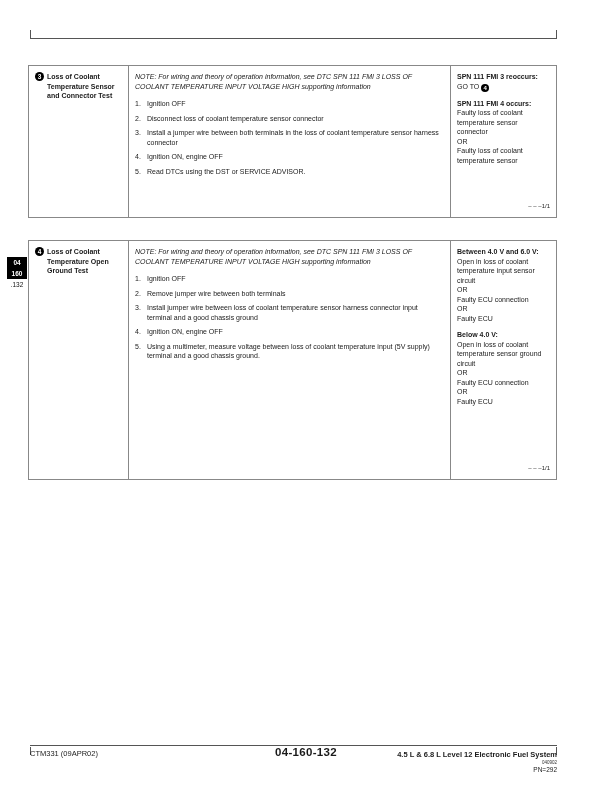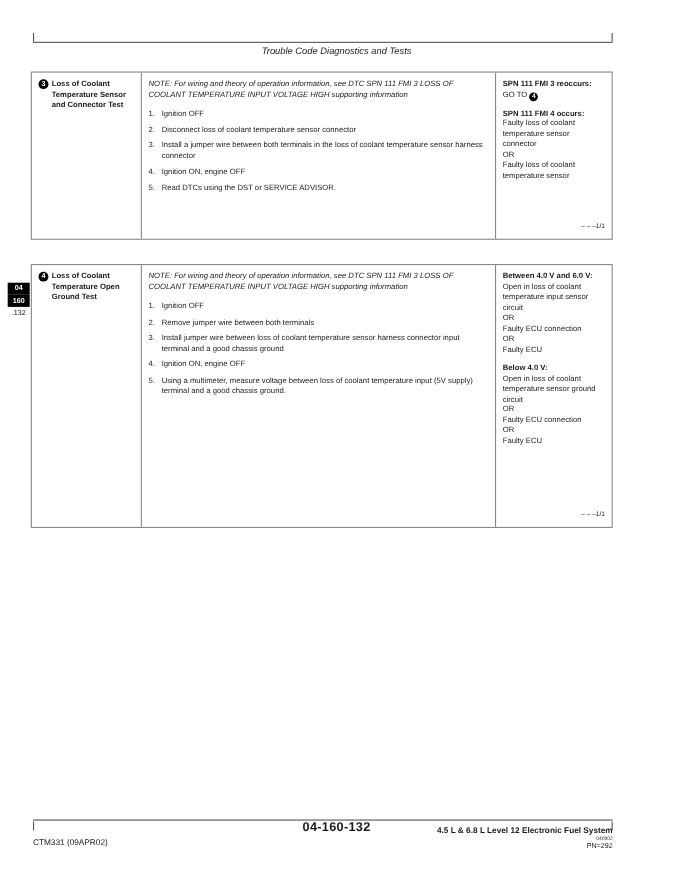--- a/index.html
+++ b/index.html
@@ -64,33 +64,32 @@
     text-align:center; font-weight:bold; vertical-align:-1px;
   }
   .page-marker { margin-top:auto; text-align:right; font-size:6px; color:#222; }
 
   
   .side-tab { position:absolute; left:7px; top:257px; width:20px; text-align:center; }
   .side-tab .tab-black { background:#000; color:#fff; font-size:6.5px; line-height:11px; font-weight:bold; }
   .side-tab .tab-light { color:#111; font-size:6.5px; line-height:9px; padding-top:1px; }
 
   
-  .footer-left   { position:absolute; top:749px; left:30px;  font-size:7.5px;margin-top:12px; }
+  .footer-left   { position:absolute; top:749px; left:30px;  font-size:7.5px; }
   .footer-center { position:absolute; top:746px; left:0; right:0; text-align:center; font-size:11.5px; font-weight:bold; letter-spacing:0.3px; }
   .footer-right  { position:absolute; top:750px; right:55px; font-size:7.5px;font-weight:bold; }
   .footer-code   { position:absolute; top:760px; right:55px; font-size:4.5px; color:#333; }
   .footer-pn     { position:absolute; top:766px; right:55px; font-size:6.5px; }
 </style>
 </head>
 <body>
 
 <div class="page">
 
   <div class="rule rule-top"></div>
-  <div class="header-title">Trouble Code Diagnostics and Tests</div>
 
   <section class="block block-1">
     <div class="cell cell-left">
       <div class="left-head">
         <span class="badge">3</span>
         <span class="block-title">Loss of Coolant Temperature Sensor and Connector Test</span>
       </div>
     </div>
     <div class="cell cell-mid">
       <p class="note">NOTE: For wiring and theory of operation information, see DTC SPN 111 FMI 3 LOSS OF COOLANT TEMPERATURE INPUT VOLTAGE HIGH supporting information</p>

